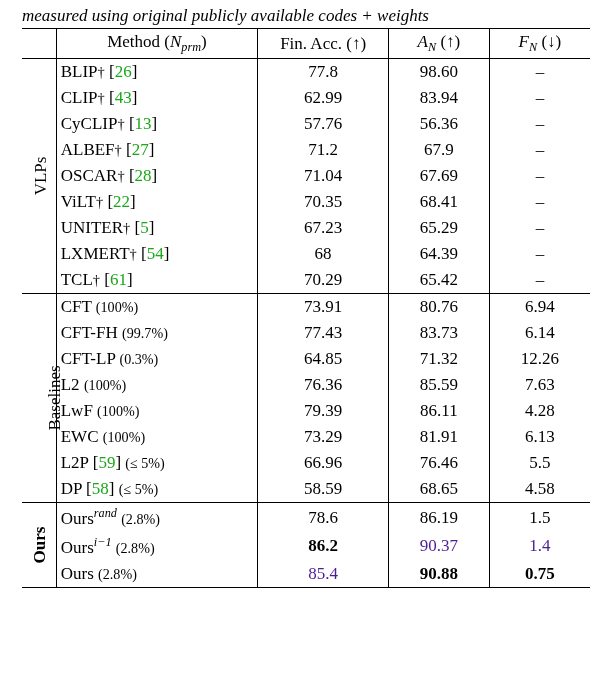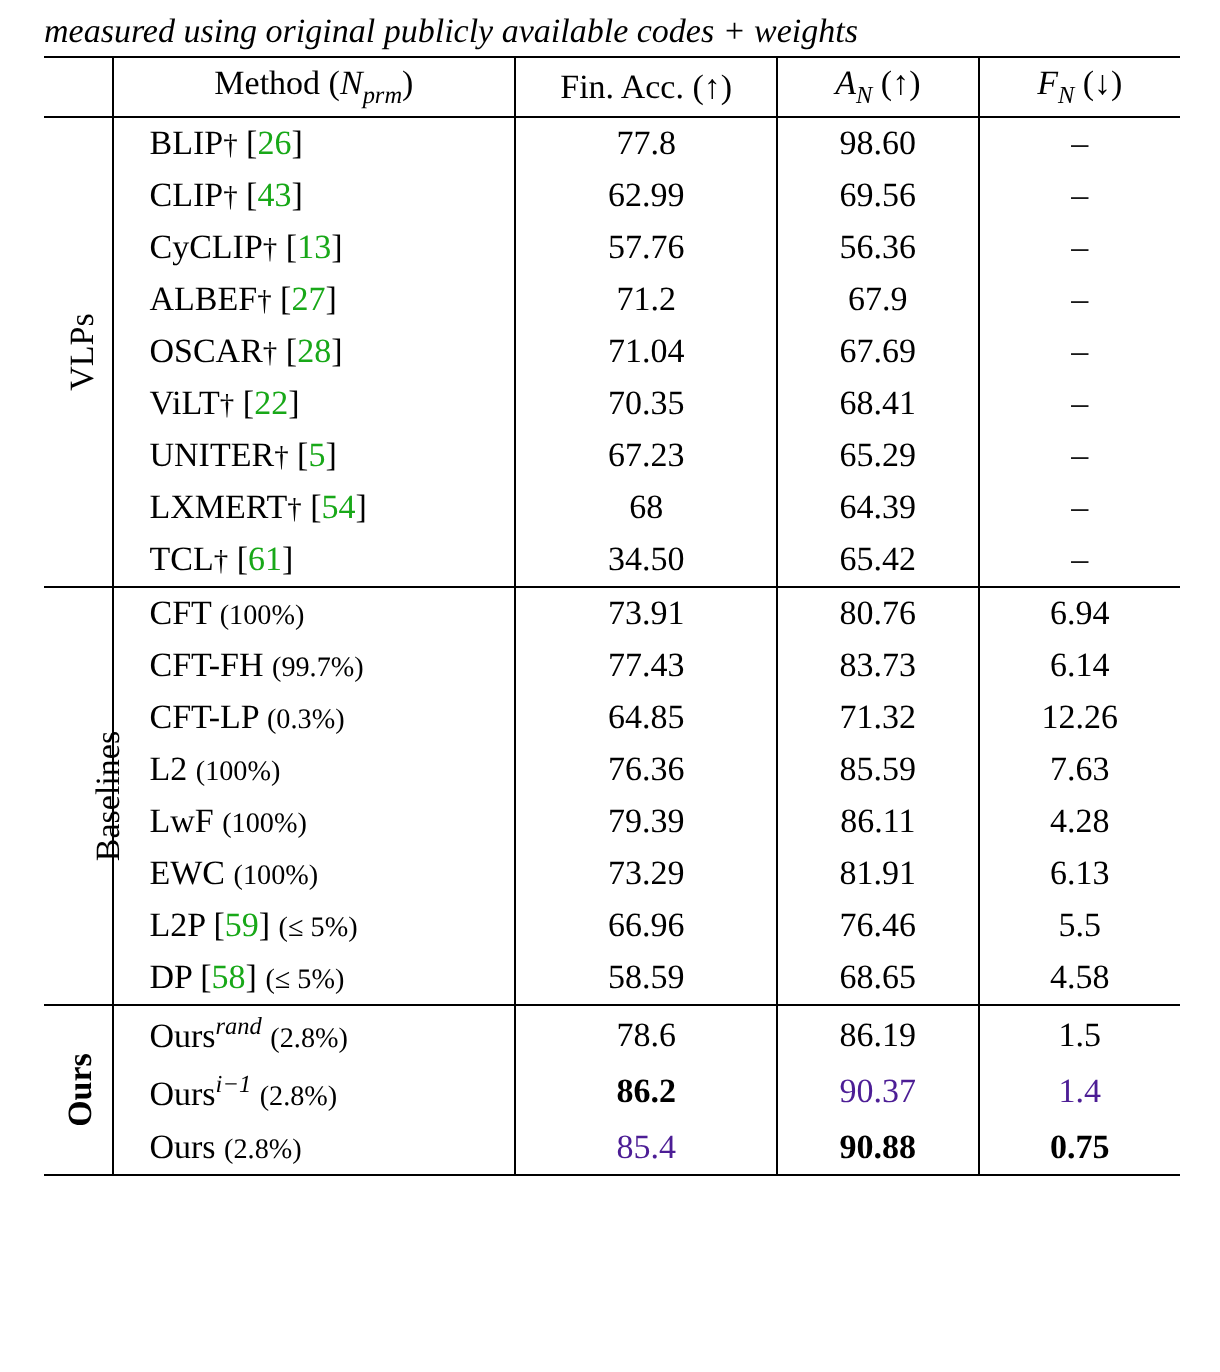--- a/index.html
+++ b/index.html
@@ -34,21 +34,21 @@
     padding: 3px 4px 3px 4px;
     vertical-align: middle;
   }
   th {
     font-weight: normal;
   }
   .top-rule    { border-top: 1.6px solid #000; }
   .mid-rule    { border-top: 1px solid #000; }
   .bot-rule    { border-bottom: 1.6px solid #000; }
   .vline { border-left: 1px solid #000; }
-  .method { text-align: left; padding-left: 18px; white-space: nowrap; }
+  .method { text-align: left; padding-left: 4px; white-space: nowrap; }
   .num { text-align: center; }
   .group {
     text-align: center;
     vertical-align: middle;
     padding: 0;
   }
   .rot {
     transform: rotate(-90deg);
     white-space: nowrap;
     display: inline-block;
@@ -95,21 +95,21 @@
     <tr class="mid-rule">
       <td class="group" rowspan="9"><span class="rot">VLPs</span></td>
       <td class="method vline"><span>BLIP</span><span class="dag"></span> [<span class="ref">26</span>]</td>
       <td class="num vline">77.8</td>
       <td class="num vline">98.60</td>
       <td class="num vline">–</td>
     </tr>
     <tr>
       <td class="method vline"><span>CLIP</span><span class="dag"></span> [<span class="ref">43</span>]</td>
       <td class="num vline">62.99</td>
-          <td class="num vline">69.56</td>
+          <td class="num vline">83.94</td>
           <td class="num vline">–</td>
     </tr>
     <tr>
       <td class="method vline"><span>CyCLIP</span><span class="dag"></span> [<span class="ref">13</span>]</td>
       <td class="num vline">57.76</td>
           <td class="num vline">56.36</td>
           <td class="num vline">–</td>
     </tr>
     <tr>
       <td class="method vline"><span>ALBEF</span><span class="dag"></span> [<span class="ref">27</span>]</td>
@@ -136,21 +136,21 @@
           <td class="num vline">–</td>
     </tr>
     <tr>
       <td class="method vline"><span>LXMERT</span><span class="dag"></span> [<span class="ref">54</span>]</td>
       <td class="num vline">68</td>
           <td class="num vline">64.39</td>
           <td class="num vline">–</td>
     </tr>
     <tr>
       <td class="method vline"><span>TCL</span><span class="dag"></span> [<span class="ref">61</span>]</td>
-      <td class="num vline">34.50</td>
+      <td class="num vline">70.29</td>
           <td class="num vline">65.42</td>
           <td class="num vline">–</td>
     </tr>
 
     <tr class="mid-rule">
       <td class="group" rowspan="8"><span class="rot">Baselines</span></td>
       <td class="method vline"><span>CFT</span> <span class="small">(100%)</span></td>
       <td class="num vline">73.91</td>
           <td class="num vline">80.76</td>
           <td class="num vline">6.94</td>

